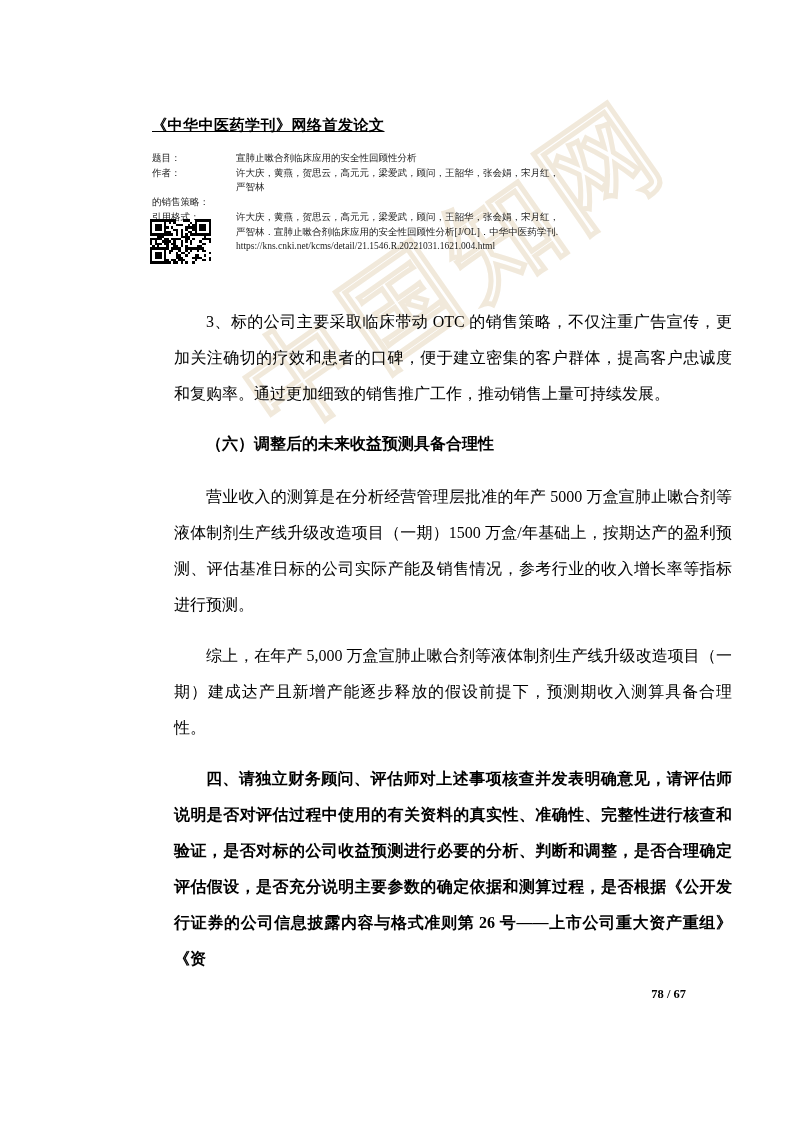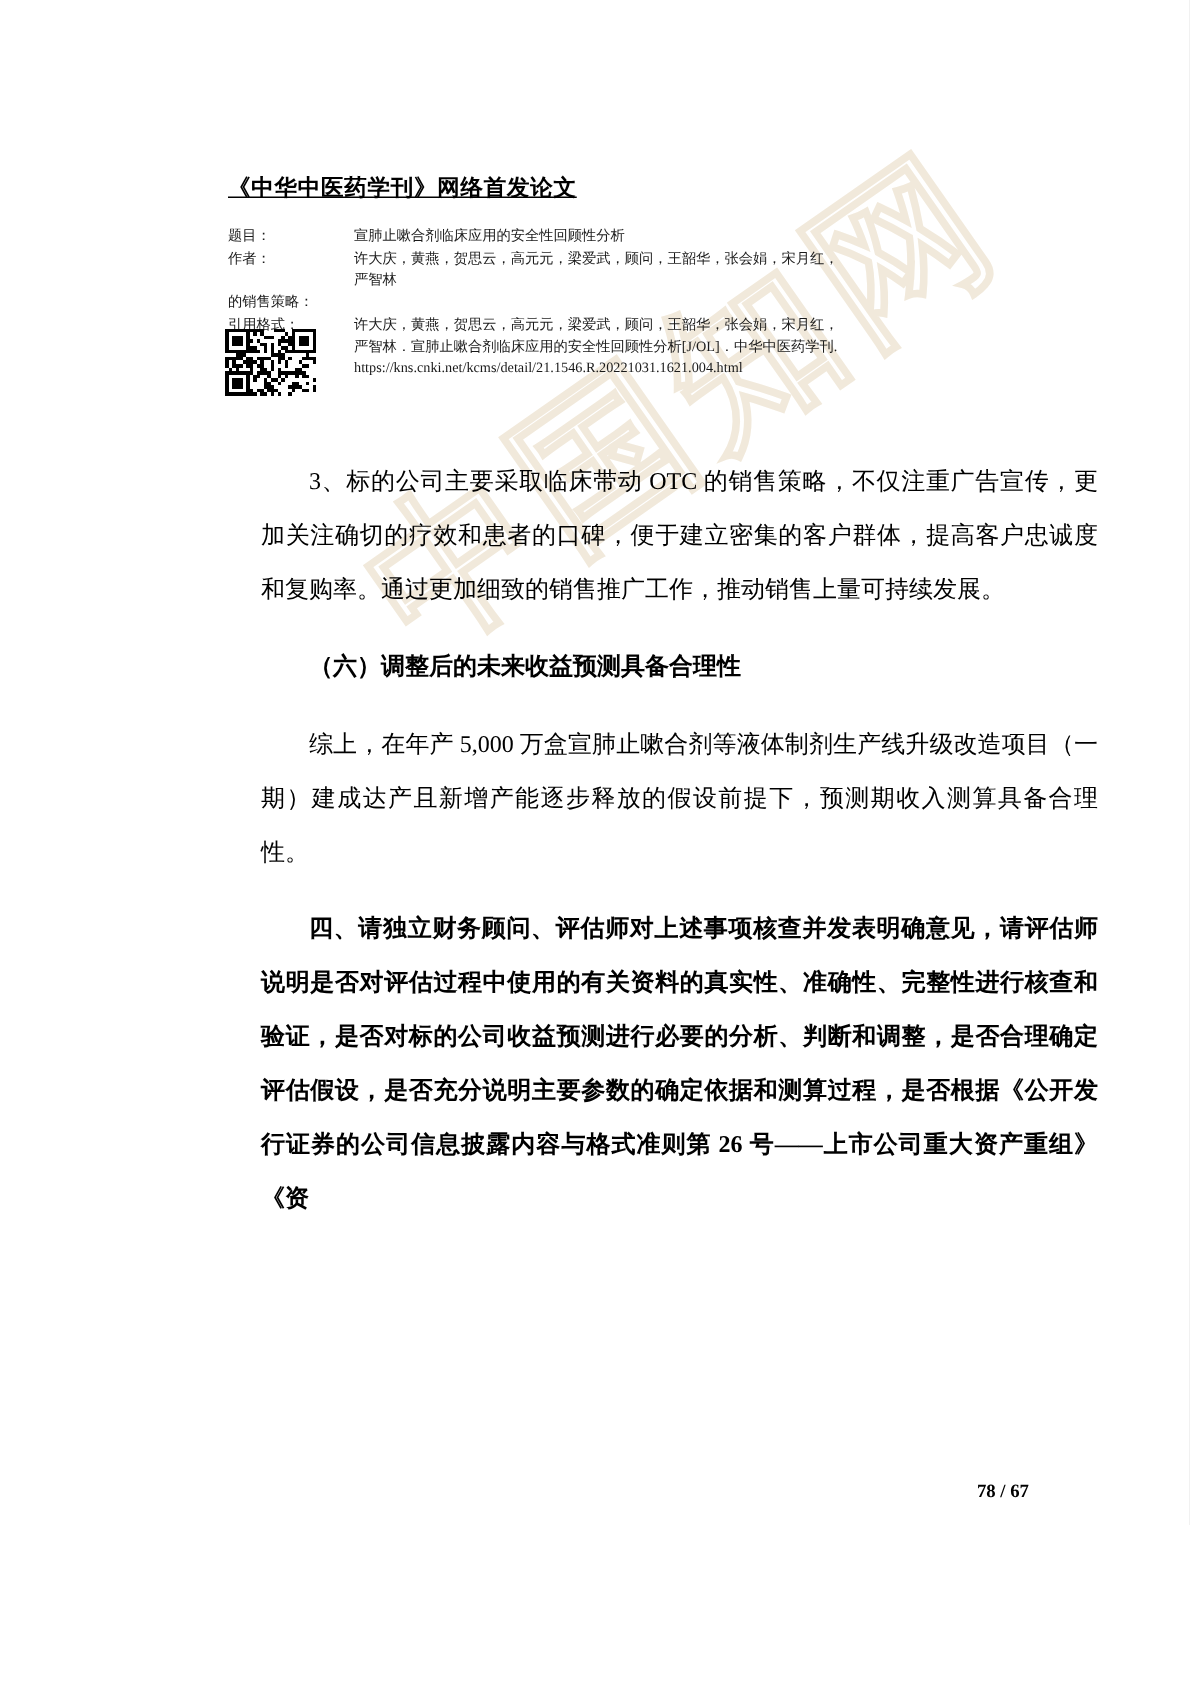--- a/index.html
+++ b/index.html
@@ -363,19 +363,20 @@
         <rect x="21" y="2" width="3" height="3" fill="#000"></rect>
         <rect x="0" y="12" width="7" height="7" fill="#000"></rect>
         <rect x="1" y="13" width="5" height="5" fill="#fff"></rect>
         <rect x="2" y="14" width="3" height="3" fill="#000"></rect>
       </svg>
   </div>
 
   <div class="content">
     <p>3、标的公司主要采取临床带动 OTC 的销售策略，不仅注重广告宣传，更加关注确切的疗效和患者的口碑，便于建立密集的客户群体，提高客户忠诚度和复购率。通过更加细致的销售推广工作，推动销售上量可持续发展。</p>
     <p class="heading">（六）调整后的未来收益预测具备合理性</p>
+    <p>营业收入的测算是在分析经营管理层批准的年产 5000 万盒宣肺止嗽合剂等液体制剂生产线升级改造项目（一期）1500 万盒/年基础上，按期达产的盈利预测、评估基准日标的公司实际产能及销售情况，参考行业的收入增长率等指标进行预测。</p>
     <p>综上，在年产 5,000 万盒宣肺止嗽合剂等液体制剂生产线升级改造项目（一期）建成达产且新增产能逐步释放的假设前提下，预测期收入测算具备合理性。</p>
     <p class="bold-para">四、请独立财务顾问、评估师对上述事项核查并发表明确意见，请评估师说明是否对评估过程中使用的有关资料的真实性、准确性、完整性进行核查和验证，是否对标的公司收益预测进行必要的分析、判断和调整，是否合理确定评估假设，是否充分说明主要参数的确定依据和测算过程，是否根据《公开发行证券的公司信息披露内容与格式准则第 26 号——上市公司重大资产重组》《资</p>
   </div>
 
   <div class="page-number">78 / 67</div>
 
 </div>
 
 </body></html>

